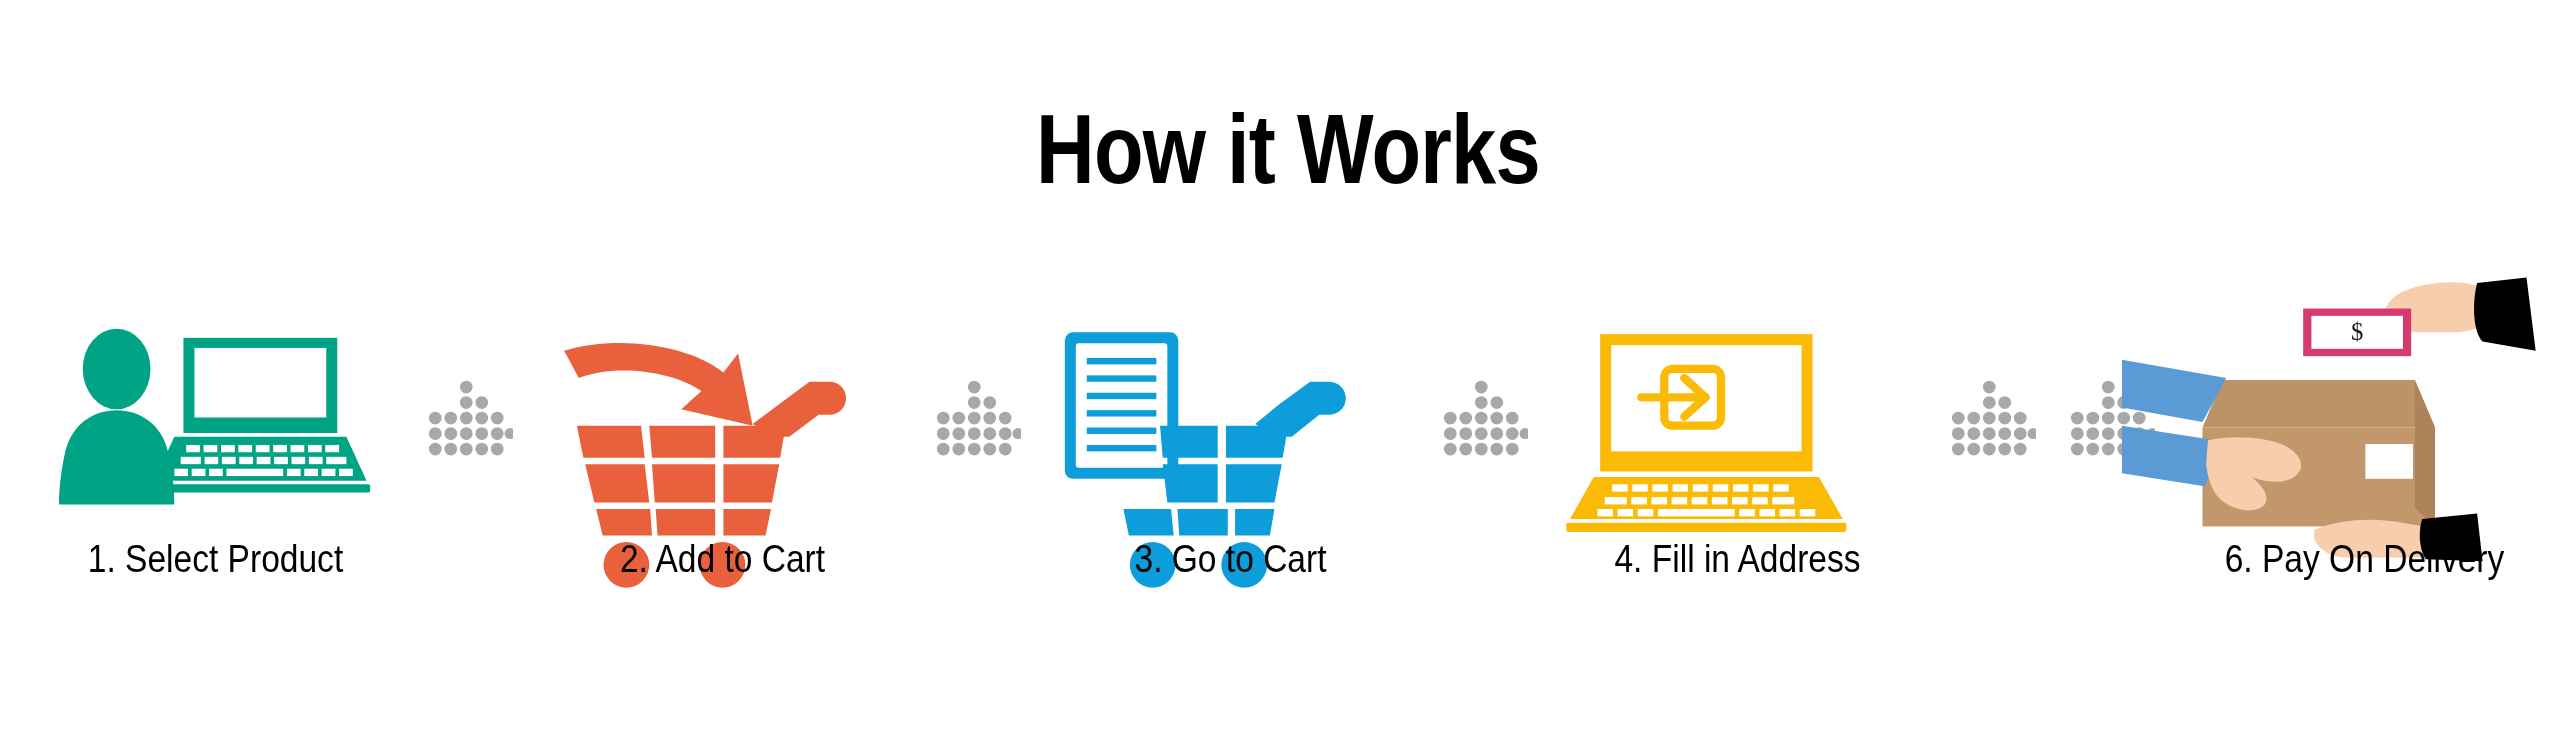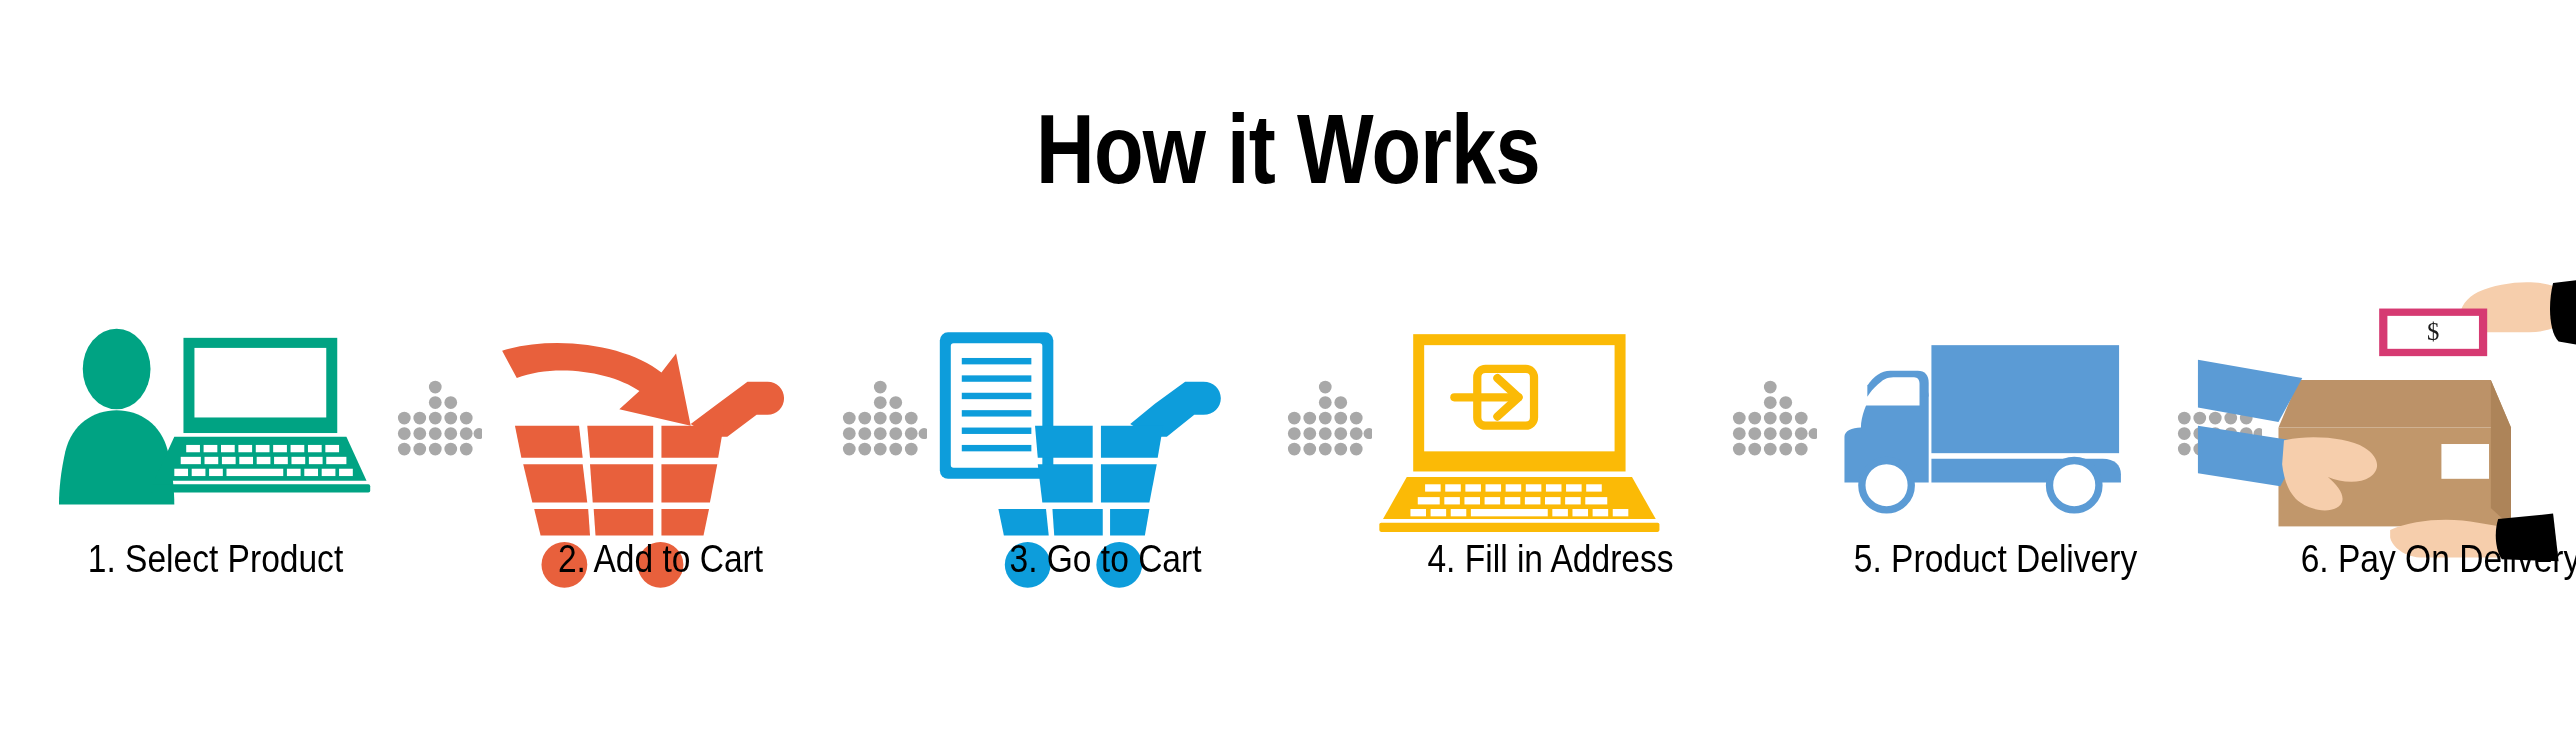--- a/index.html
+++ b/index.html
@@ -373,59 +373,20 @@
           <circle cx="93" cy="61" r="6"></circle>
         <circle cx="11" cy="78" r="7"></circle>
           <circle cx="28" cy="78" r="7"></circle>
           <circle cx="45" cy="78" r="7"></circle>
         <circle cx="62" cy="78" r="7"></circle>
           <circle cx="79" cy="78" r="7"></circle>
       </g>
     </svg>
   </div>
 
-  <div class="step">
-    <div class="icon-area">
-      <svg class="icon-svg" width="357" height="206" viewBox="0 0 390 225">
-        <g fill="#5B9BD5">
-
-          <rect x="125" y="22" width="205" height="118"></rect>
-
-          <path d="M125 146 L312 146
-                   C 325 146 332 153 332 163
-                   L 332 172 L125 172 Z"></path>
-
-          <path d="M48 112
-                   C 48 100 54 84 62 72
-                   C 70 60 80 65 88 65
-                   L 110 65
-                   C 118 65 122 70 122 78
-                   L 122 172
-                   L 30 172
-                   L 30 122
-                   C 30 116 38 112 48 112 Z"></path>
-
-          <path d="M55 66
-                   C 62 56 70 50 80 50
-                   L 110 50
-                   C 118 50 122 55 122 63
-                   L 122 78
-                   L 55 78 Z"></path>
-        </g>
-
-        <path d="M70 62 C 75 57 82 57 88 57 L 106 57
-                 C 110 57 112 60 112 64 L 112 88 L 52 88
-                 C 52 80 60 70 70 62 Z" fill="#ffffff"></path>
-
-        <circle cx="76" cy="175" r="27" fill="#ffffff" stroke="#5B9BD5" stroke-width="8"></circle>
-        <circle cx="281" cy="175" r="27" fill="#ffffff" stroke="#5B9BD5" stroke-width="8"></circle>
-      </svg>
-    </div>
-    <div class="step-label">5. Product Delivery</div>
-  </div>
 
   <div class="arrow-sep">
     <svg width="88" height="82" viewBox="0 0 96 90">
       <g fill="#A8A8A8">
         <circle cx="45" cy="10" r="7"></circle>
         <circle cx="45" cy="27" r="7"></circle>
           <circle cx="62" cy="27" r="7"></circle>
         <circle cx="11" cy="44" r="7"></circle>
           <circle cx="28" cy="44" r="7"></circle>
           <circle cx="45" cy="44" r="7"></circle>

